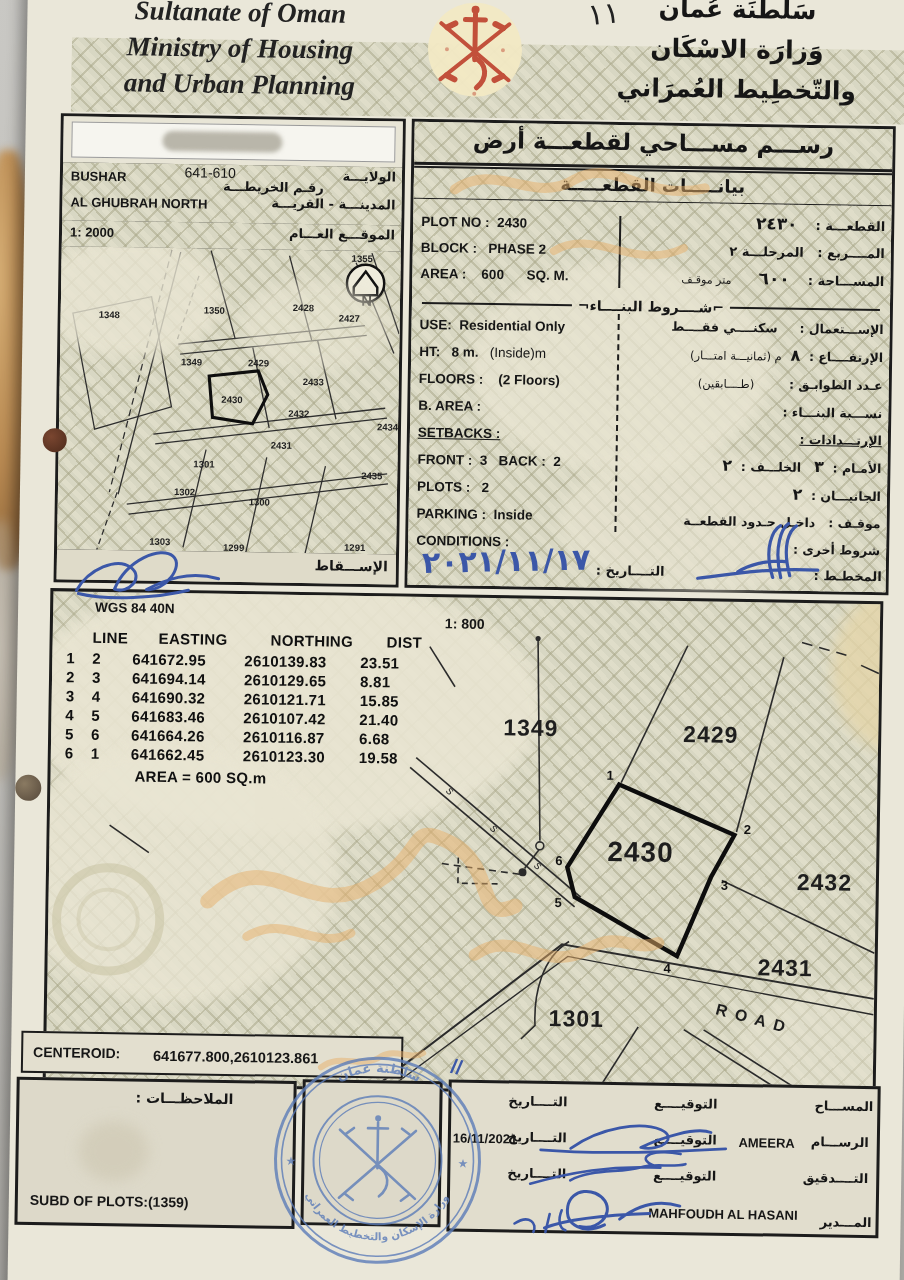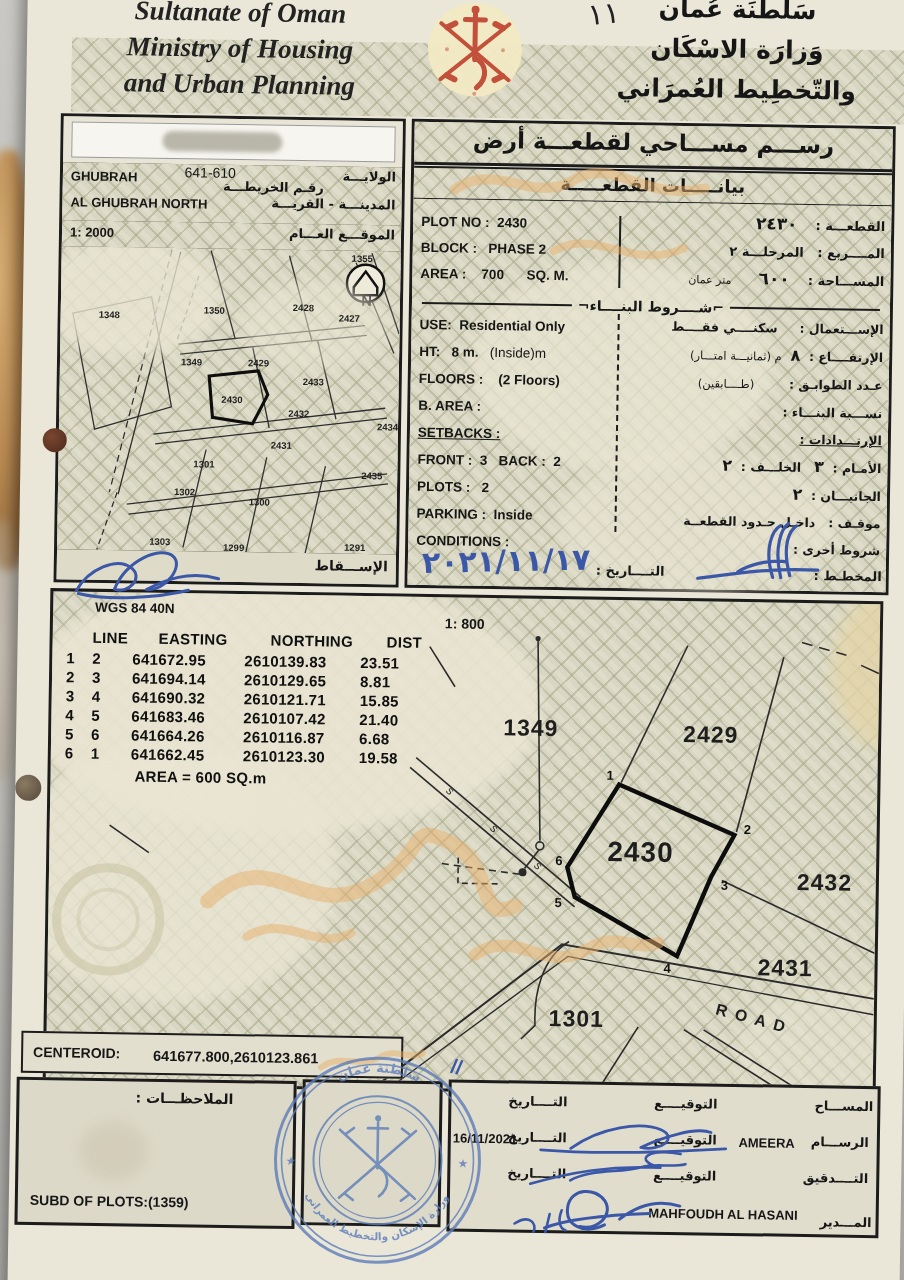--- a/index.html
+++ b/index.html
@@ -82,21 +82,21 @@
 
     <div class="abs bdr" style="left:35px;top:140px;width:345px;height:469px;background:#e6e2d0;">
 
       <div class="abs" style="left:0;top:0;width:339px;height:46px;border-bottom:3px solid #1c1c1c;background:#e8e5d6;">
         <div class="abs" style="left:8px;top:5px;width:322px;height:34px;background:#f6f5ef;border:1px solid #999;">
           <div class="abs" style="left:90px;top:7px;width:120px;height:20px;background:#b9b6aa;border-radius:12px;filter:blur(2px);"></div>
         </div>
       </div>
 
       <div class="abs pattern" style="left:0;top:46px;width:339px;height:58px;border-bottom:3px solid #1c1c1c;">
-        <div class="abs en" style="left:8px;top:6px;font-size:13px;">GHUBRAH</div>
+        <div class="abs en" style="left:8px;top:6px;font-size:13px;">BUSHAR</div>
         <div class="abs ar" style="right:6px;top:2px;font-size:13px;">
           <span>الولايـــة</span>
         </div>
         <div class="abs ar" style="right:78px;top:14px;font-size:13px;">رقـم الخريطـــة</div>
         <div class="abs en" style="right:166px;top:0;font-size:14px;font-weight:normal;">641-610</div>
         <div class="abs en" style="left:8px;top:32px;font-size:13px;">AL GHUBRAH NORTH</div>
         <div class="abs ar" style="right:6px;top:30px;font-size:13px;">المدينـــة - القريـــة</div>
       </div>
 
       <div class="abs pattern" style="left:0;top:104px;width:339px;height:26px;border-bottom:2px solid #1c1c1c;">
@@ -178,27 +178,27 @@
         <div class="ar" style="font-size:18px;padding-top:3px;">بيانـــــات القطعـــــة</div>
       </div>
 
       <div class="abs pattern" style="left:0;top:77px;width:478px;height:386px;">
         <div class="blob cream" style="left:60px;top:60px;width:300px;height:210px;opacity:.75;"></div>
         <div class="blob cream" style="left:150px;top:250px;width:280px;height:140px;opacity:.6;"></div>
 
         <div class="abs en" style="left:8px;top:10px;font-size:13.5px;line-height:26px;">
           <div><span>PLOT NO :</span>&nbsp; <span>2430</span></div>
           <div><span>BLOCK :</span>&nbsp;&nbsp; <span>PHASE 2</span></div>
-          <div><span>AREA :</span>&nbsp;&nbsp;&nbsp; <span>700</span>&nbsp;&nbsp;&nbsp;&nbsp;&nbsp; <span>SQ. M.</span></div>
+          <div><span>AREA :</span>&nbsp;&nbsp;&nbsp; <span>600</span>&nbsp;&nbsp;&nbsp;&nbsp;&nbsp; <span>SQ. M.</span></div>
         </div>
 
         <div class="abs ar" style="right:6px;top:6px;font-size:13px;line-height:27px;">
           <div><span>القطعـــة :</span>&nbsp;&nbsp;&nbsp;&nbsp;<span style="font-size:17px;">٢٤٣٠</span></div>
           <div><span>المــــربع :</span>&nbsp;&nbsp;&nbsp;<span>المرحلـــة ٢</span></div>
-          <div><span>المســـاحة :</span>&nbsp;&nbsp;&nbsp;&nbsp;<span style="font-size:17px;">٦٠٠</span>&nbsp;&nbsp;&nbsp;&nbsp;&nbsp;&nbsp;<span style="font-size:11px;font-weight:normal;">متر عمان</span></div>
+          <div><span>المســـاحة :</span>&nbsp;&nbsp;&nbsp;&nbsp;<span style="font-size:17px;">٦٠٠</span>&nbsp;&nbsp;&nbsp;&nbsp;&nbsp;&nbsp;<span style="font-size:11px;font-weight:normal;">متر موقـف</span></div>
         </div>
 
         <div class="abs" style="left:206px;top:14px;width:0;height:72px;border-left:2px solid #1c1c1c;"></div>
 
         <div class="abs" style="left:0;top:96px;width:478px;display:flex;align-items:center;">
           <div style="flex:1;border-top:2px solid #1c1c1c;margin:0 0 0 10px;"></div>
           <div class="ar" style="font-size:14px;padding:0 6px;">⌐<span>شــــروط البنــــاء</span>¬</div>
           <div style="flex:1;border-top:2px solid #1c1c1c;margin:0 10px 0 0;"></div>
         </div>
 

